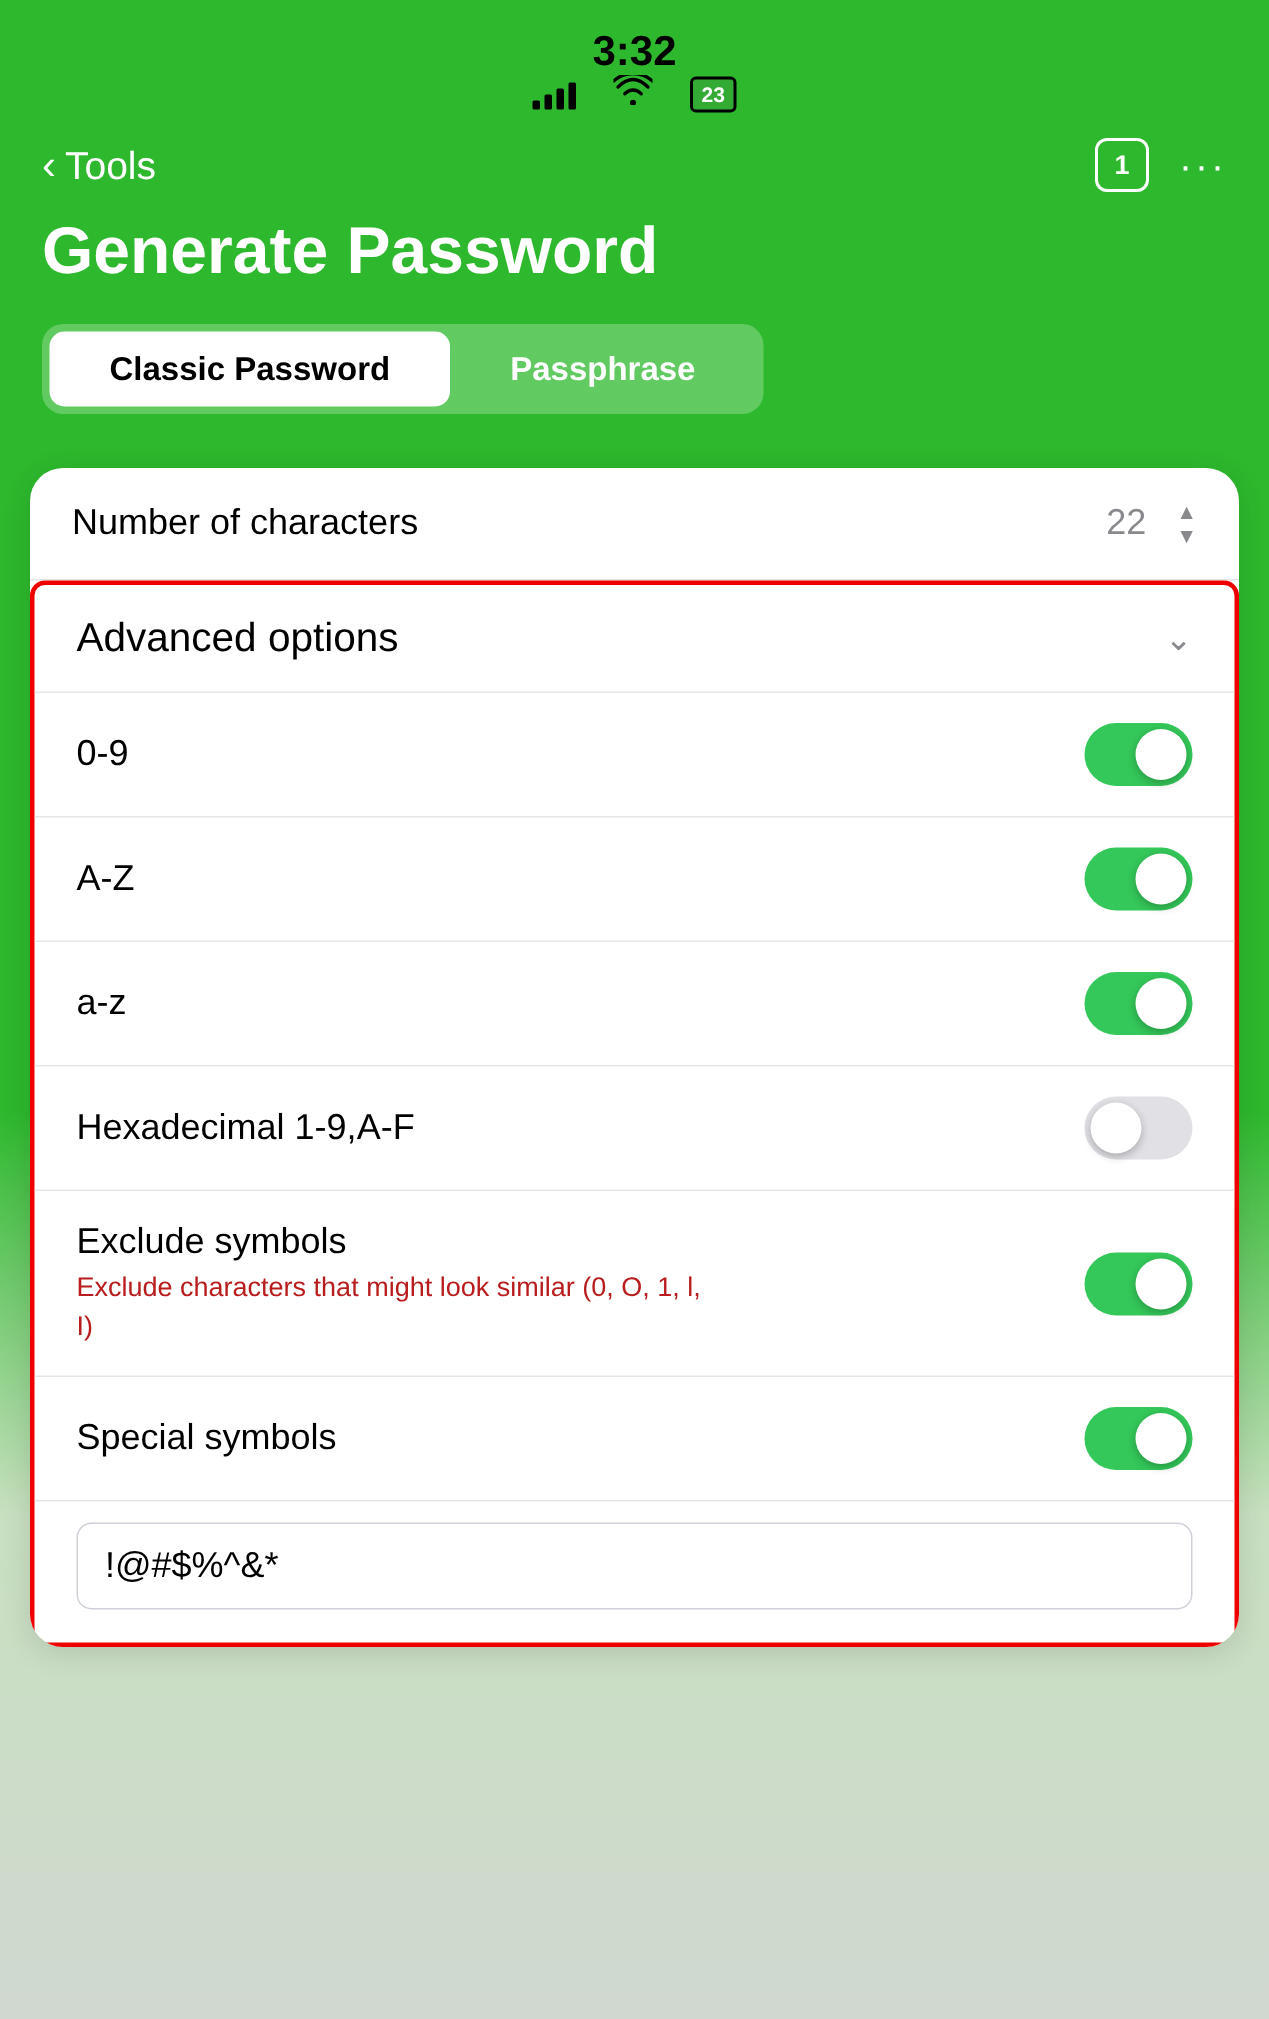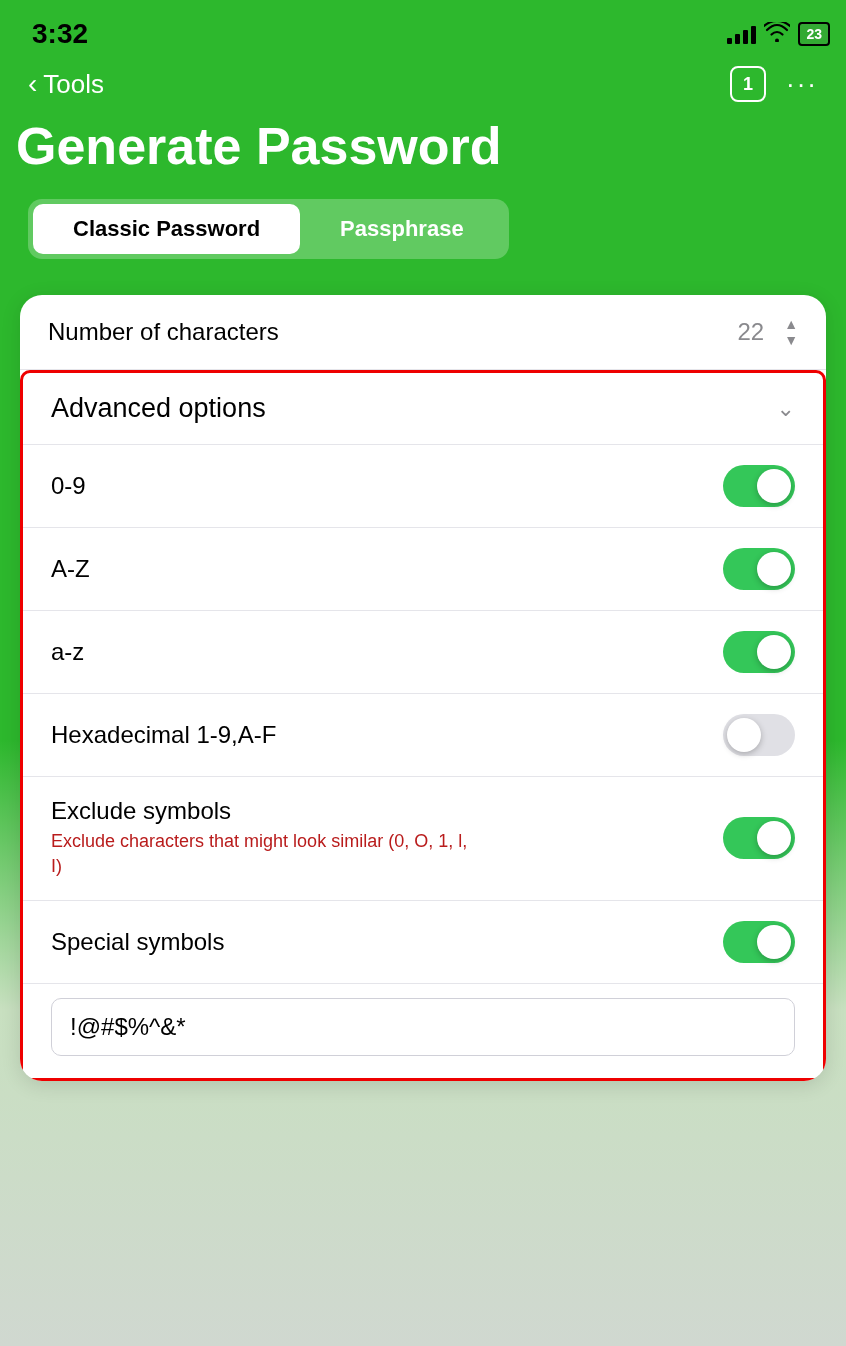--- a/index.html
+++ b/index.html
@@ -20,32 +20,33 @@
       position: relative;
       overflow: hidden;
       border-radius: 0px;
     }
 
     
     .status-bar {
       display: flex;
       justify-content: space-between;
       align-items: center;
-      padding: 18px 16px 8px 32px;
-      color: #000;
+      padding: 18px 32px 8px 32px;
+      color: #000;
+      flex-direction: column;
     }
     .status-time {
       font-size: 28px;
       font-weight: 700;
       color: #000;
     }
     .status-icons {
       display: flex;
       align-items: center;
-      gap: 8px;
+      gap: 25px;
       justify-content: flex-end;
     }
     .signal-bars {
       display: flex;
       align-items: flex-end;
       gap: 3px;
       height: 20px;
     }
     .signal-bar {
       width: 5px;
@@ -105,23 +106,23 @@
       color: #fff;
     }
     .nav-more {
       font-size: 26px;
       color: #fff;
       letter-spacing: 2px;
     }
 
     
     .page-title {
-      padding: 4px 28px 24px 16px;
-      color: #fff;
-      font-size: 52px;
+      padding: 4px 28px 24px 28px;
+      color: #fff;
+      font-size: 44px;
       font-weight: 800;
       line-height: 1.1;
     }
 
     
     .tab-switcher {
       display: flex;
       margin: 0 28px 0 28px;
       background: rgba(255,255,255,0.25);
       border-radius: 14px;

